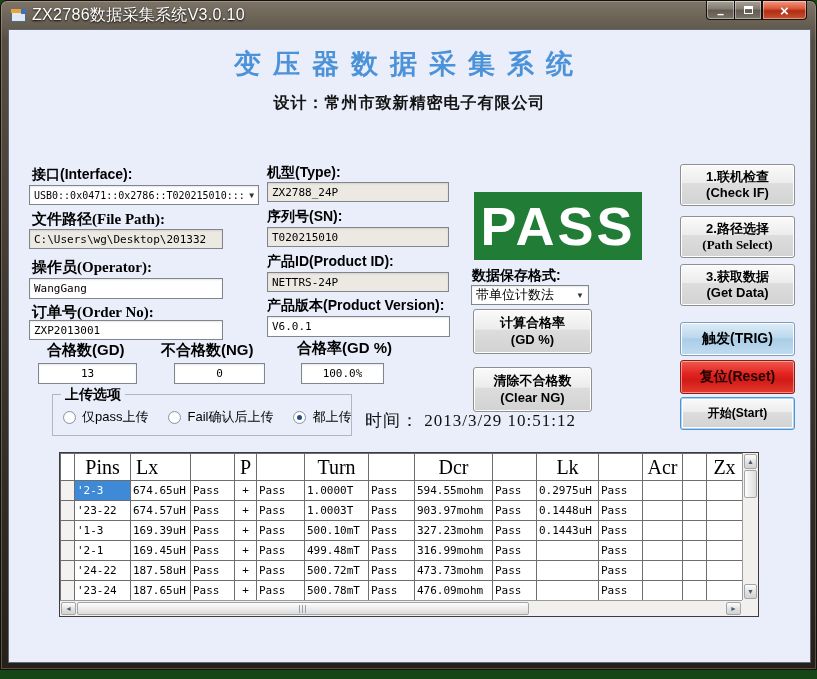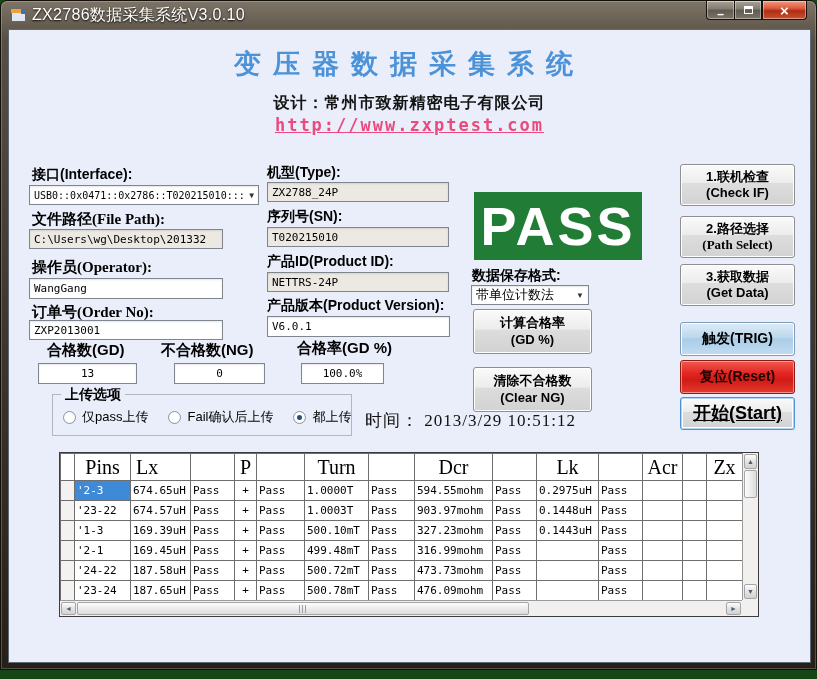--- a/index.html
+++ b/index.html
@@ -63,21 +63,21 @@
   .time-line{position:absolute;font-family:"Liberation Serif",serif;font-size:17px;color:#111;letter-spacing:1px;white-space:nowrap;}
 
   .btn{position:absolute;border:1px solid #8e8f8f;border-radius:3px;
     background:linear-gradient(#fafafa,#ececec 45%,#dddddd 46%,#d2d2d2);
     display:flex;flex-direction:column;align-items:center;justify-content:center;
     font-weight:bold;font-size:13px;color:#000;box-shadow:inset 0 0 0 1px #fff;line-height:1.25;cursor:default;}
   .btn .l2{font-size:13px;}
   .btn .l2.serif{font-family:"Liberation Serif",serif;}
   .btn.trig{background:linear-gradient(#ddecf8,#bcd8ec 45%,#a9cde7 50%,#c2dcf1);border-color:#7d9db8;font-size:14px;}
   .btn.reset{background:linear-gradient(#f05a50,#e32420 40%,#d01b17 60%,#e43b2e);border-color:#8f1b14;color:#210000;font-size:14px;box-shadow:inset 0 0 0 1px rgba(255,255,255,.45);}
-  .btn.start{border:1px solid #4d94d4;box-shadow:inset 0 0 0 1px #aed6f2,inset 0 0 0 2px #fff;font-size:18px;text-decoration:underline;}
+  .btn.start{border:1px solid #4d94d4;box-shadow:inset 0 0 0 1px #aed6f2,inset 0 0 0 2px #fff;font-size:12px;}
 
   
   .tblwrap{position:absolute;left:50px;top:422px;width:700px;height:165px;background:#fff;border:1px solid #3c3c3c;overflow:hidden;}
   table.tbl{border-collapse:collapse;table-layout:fixed;width:682px;}
   .tbl th,.tbl td{border:1px solid #6e6e6e;overflow:hidden;white-space:nowrap;}
   .tbl th{font-family:"Liberation Serif",serif;font-size:20px;font-weight:normal;height:27px;text-align:center;background:#fff;margin-left:40px;}
   .tbl th:nth-child(3){text-align:left;padding-left:5px;}
   .tbl td{font-family:"DejaVu Sans Mono",monospace;font-size:11px;height:20px;padding:0 2px;text-align:left;}
   .tbl td:nth-child(5){text-align:center;}
   .tbl td.rowhdr{background:#f3f2f0;}
@@ -109,21 +109,20 @@
           <span class="max-glyph"></span>
         </div>
       <div class="win-btn close">×</div>
     </div>
   </div>
 
   <div class="client">
 
     <div class="abs app-heading">变压器数据采集系统</div>
     <div class="abs designer-line">设计：常州市致新精密电子有限公司</div>
-    <div class="abs website-link">http://www.zxptest.com</div>
 
     <div class="abs lbl" style="left:23px;top:136px;">接口(Interface):</div>
     <div class="field combo small-text" style="left:20px;top:155px;width:230px;height:20px;">
       <span class="fval">USB0::0x0471::0x2786::T020215010:::</span>
       <span class="arrow">▼</span>
     </div>
 
     <div class="abs lbl serif" style="left:23px;top:180px;">文件路径(File Path):</div>
     <div class="field ro" style="left:20px;top:199px;width:194px;height:20px;">
       <span class="fval">C:\Users\wg\Desktop\201332</span>

